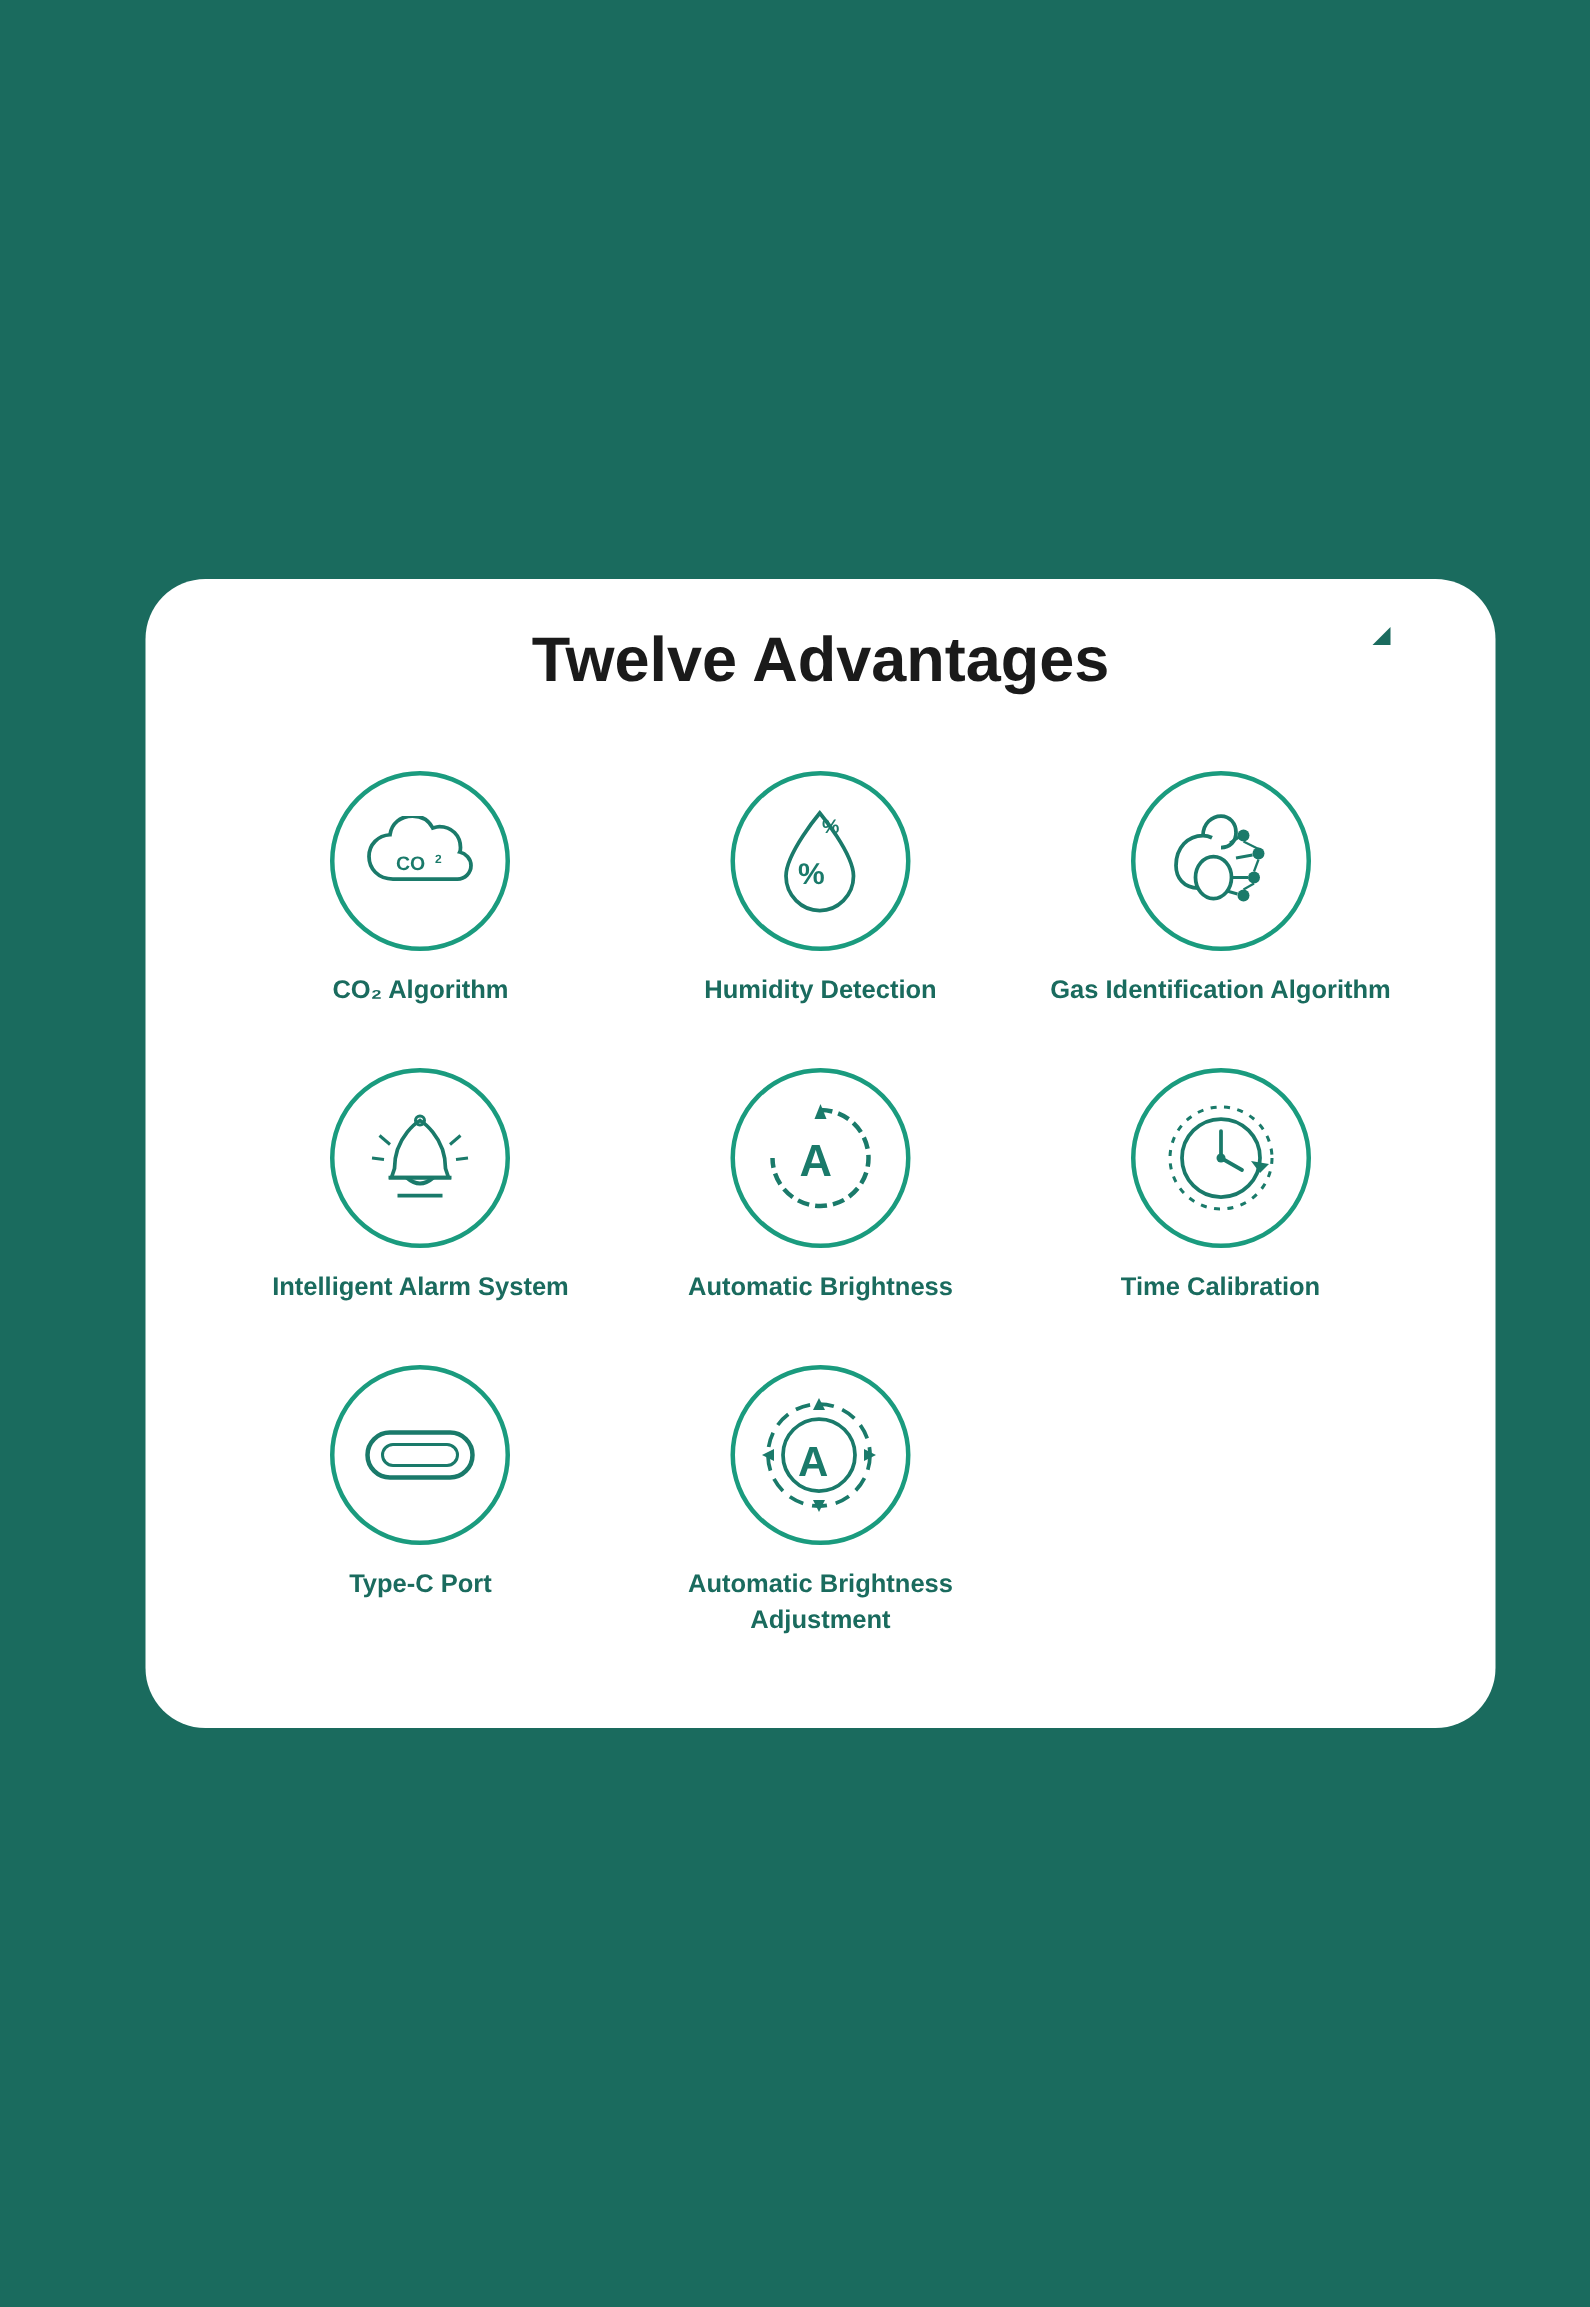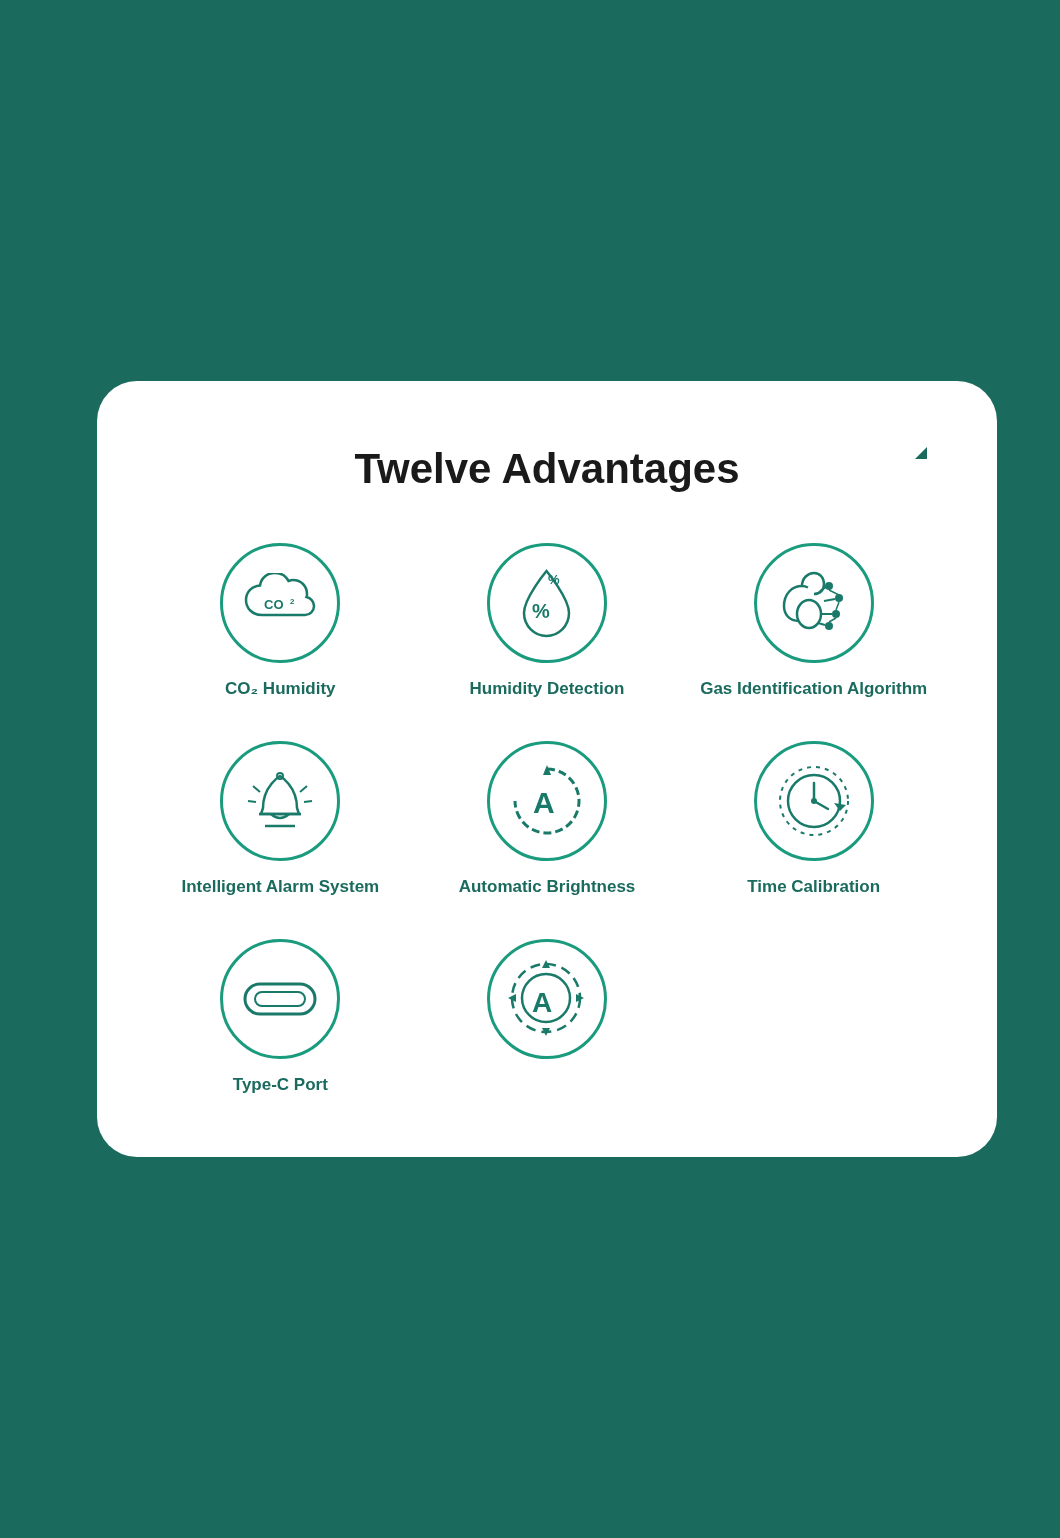--- a/index.html
+++ b/index.html
@@ -9,21 +9,21 @@
       background: #1a6b5e;
       display: flex;
       align-items: center;
       justify-content: center;
       font-family: 'Arial', sans-serif;
     }
     .card {
       background: white;
       border-radius: 40px;
       width: 900px;
-      padding: 64px 60px 60px;
+      padding: 30px 60px 60px;
       margin-left: 34px;
     }
     .title {
       text-align: center;
       font-size: 42px;
       font-weight: 900;
       color: #1a1a1a;
       margin-bottom: 50px;
       position: relative;
     }
@@ -79,21 +79,21 @@
   <div class="grid">
 
     <div class="item">
       <div class="icon-circle">
         <svg width="72" height="60" viewBox="0 0 72 60" fill="none" xmlns="http://www.w3.org/2000/svg">
           <path d="M18 42 C8 42 2 35 2 27 C2 19 8 13 16 12.5 C17 5 23 0 31 0 C37 0 42 3 44.5 8 C46 7.5 47.5 7 49 7 C57 7 63 13 63 21 C63 22 63 23 62.5 24 C66.5 25 70 28.5 70 33 C70 38 66 42 61 42 Z" fill="none" stroke="#1a7a6a" stroke-width="2.5"></path>
           <text x="20" y="36" font-size="13" font-weight="bold" fill="#1a7a6a" font-family="Arial">CO</text>
           <text x="46" y="31" font-size="8" font-weight="bold" fill="#1a7a6a" font-family="Arial">2</text>
         </svg>
       </div>
-      <div class="item-label">CO₂ Humidity</div>
+      <div class="item-label">CO₂ Algorithm</div>
     </div>
 
 
     <div class="item">
       <div class="icon-circle">
         <svg width="65" height="75" viewBox="0 0 65 75" fill="none" xmlns="http://www.w3.org/2000/svg">
 
           <path d="M32.5 5 C32.5 5 10 32 10 47 C10 60 20.5 70 32.5 70 C44.5 70 55 60 55 47 C55 32 32.5 5 32.5 5 Z" fill="none" stroke="#1a7a6a" stroke-width="2.5"></path>
 
           <text x="18" y="52" font-size="20" font-weight="bold" fill="#1a7a6a" font-family="Arial">%</text>
@@ -210,16 +210,17 @@
           <circle cx="42" cy="42" r="24" fill="none" stroke="#1a7a6a" stroke-width="2.5"></circle>
 
           <text x="28" y="56" font-size="28" font-weight="bold" fill="#1a7a6a" font-family="Arial">A</text>
 
           <polygon points="42,4 46,12 38,12" fill="#1a7a6a"></polygon>
           <polygon points="42,80 38,72 46,72" fill="#1a7a6a"></polygon>
           <polygon points="4,42 12,38 12,46" fill="#1a7a6a"></polygon>
           <polygon points="80,42 72,46 72,38" fill="#1a7a6a"></polygon>
         </svg>
       </div>
+      <div class="item-label">Automatic Brightness Adjustment</div>
     </div>
 
   </div>
 </div>
 
 </body></html>

